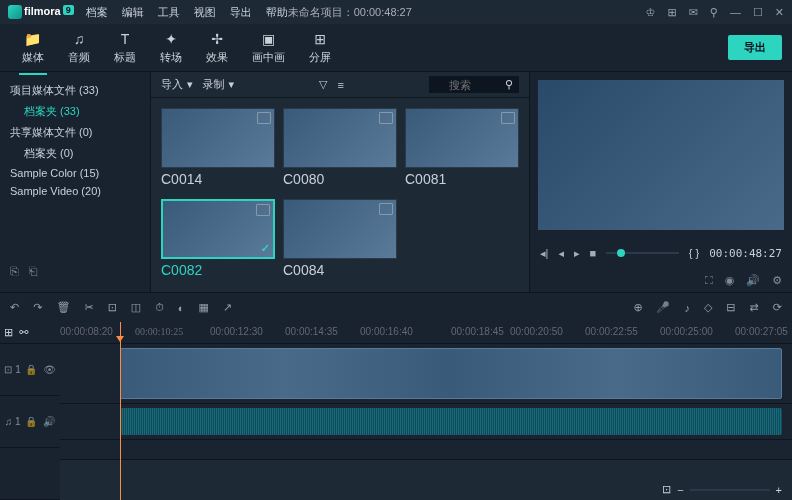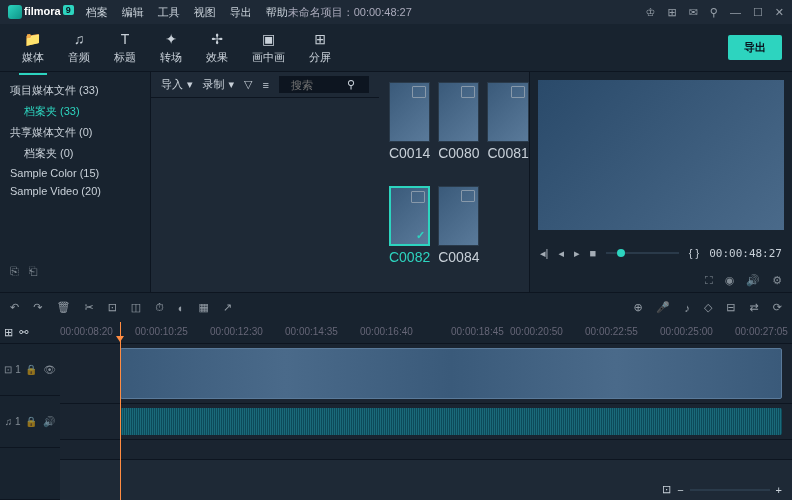--- a/index.html
+++ b/index.html
@@ -20,24 +20,24 @@
 .tab.active::after{content:"";position:absolute;bottom:-6px;left:20%;right:20%;height:2px;background:#2dd4bf}
 .tab-icon{font-size:14px}
 .export-btn{margin-left:auto;background:#2dd4bf;color:#0a1520;padding:5px 16px;font-weight:600;cursor:pointer;border-radius:2px}
 .mid{display:flex;height:220px}
 .sidebar{width:150px;background:#18232f;padding:8px 10px;display:flex;flex-direction:column}
 .tree-item{padding:3px 0;cursor:pointer}
 .tree-item.indent{padding-left:14px}
 .tree-item.active{color:#2dd4bf}
 .sidebar-bottom{margin-top:auto;display:flex;gap:10px;padding:6px 0}
 .sidebar-bottom span{cursor:pointer;opacity:.6}
-.browser{flex:1;background:#1e2936;display:flex;flex-direction:row;border-left:1px solid #0d1520;border-right:1px solid #0d1520}
+.browser{flex:1;background:#1e2936;display:flex;flex-direction:column;border-left:1px solid #0d1520;border-right:1px solid #0d1520}
 .browser-tb{height:26px;display:flex;align-items:center;padding:0 10px;gap:10px;border-bottom:1px solid #0d1520}
 .dd{display:flex;align-items:center;gap:4px;cursor:pointer}
-.search{margin-left:auto;background:#0d1520;padding:2px 12px;width:90px;display:flex;align-items:center;gap:6px}
+.search{margin-left:auto;background:#0d1520;padding:2px 20px;width:90px;display:flex;align-items:center;gap:6px}
 .search input{background:none;border:none;color:#c8d0d8;width:50px;outline:none}
 .grid{flex:1;padding:10px;display:grid;grid-template-columns:repeat(3,1fr);gap:8px;overflow:hidden}
 .clip{cursor:pointer}
 .clip.sel .clip-name{color:#2dd4bf}
 .thumb{height:60px;background:linear-gradient(135deg,#3a5a7a,#5a7a9a);position:relative;border:1px solid #2a3a4a}
 .clip.sel .thumb{border:2px solid #2dd4bf}
 .thumb::after{content:"";position:absolute;top:3px;right:3px;width:12px;height:10px;border:1px solid #8899aa;border-radius:1px}
 .check{position:absolute;bottom:2px;right:3px;color:#2dd4bf;font-weight:700}
 .clip-name{margin-top:3px;font-size:14px}
 .preview{width:262px;background:#18232f;display:flex;flex-direction:column}
@@ -244,21 +244,21 @@
     <div class="track-head audio" style="height:36px">
       <span>♫ 1</span>
       <span>🔒</span>
       <span>🔊</span>
     </div>
     <div class="track-head" style="height:20px"></div>
   </div>
   <div class="tl-body">
     <div class="ruler" id="ruler">
         <span class="tick" style="left: 0px;">00:00:08:20</span>
-        <span class="tick" style="left: 75px;">00:00:10:25</span>
+        <span class="tick" style="left: 75px; font-family: Liberation Serif, serif;">00:00:10:25</span>
         <span class="tick" style="left: 150px;">00:00:12:30</span>
         <span class="tick" style="left: 225px;">00:00:14:35</span>
         <span class="tick" style="left: 300px;">00:00:16:40</span>
         <span class="tick" style="left: 375px; margin-left: 16px;">00:00:18:45</span>
         <span class="tick" style="left: 450px;">00:00:20:50</span>
         <span class="tick" style="left: 525px;">00:00:22:55</span>
         <span class="tick" style="left: 600px;">00:00:25:00</span>
         <span class="tick" style="left: 675px;">00:00:27:05</span>
       </div>
     <div class="playhead" style="left:60px"></div>

